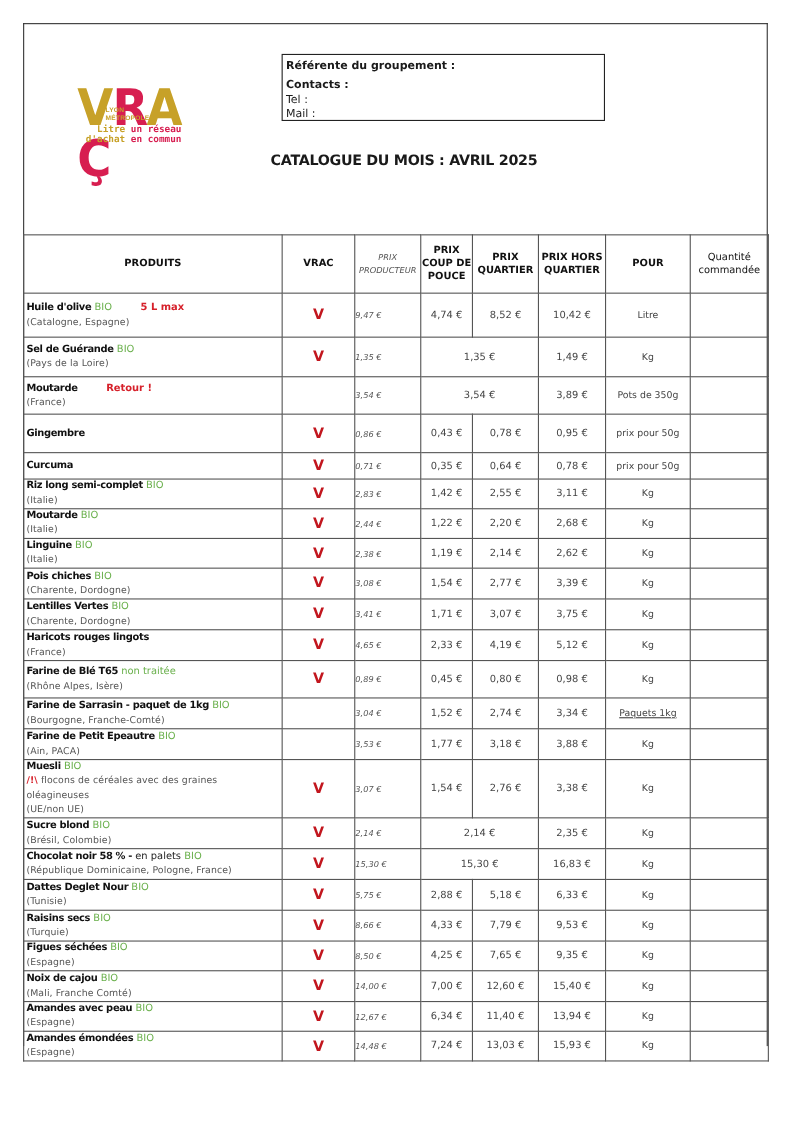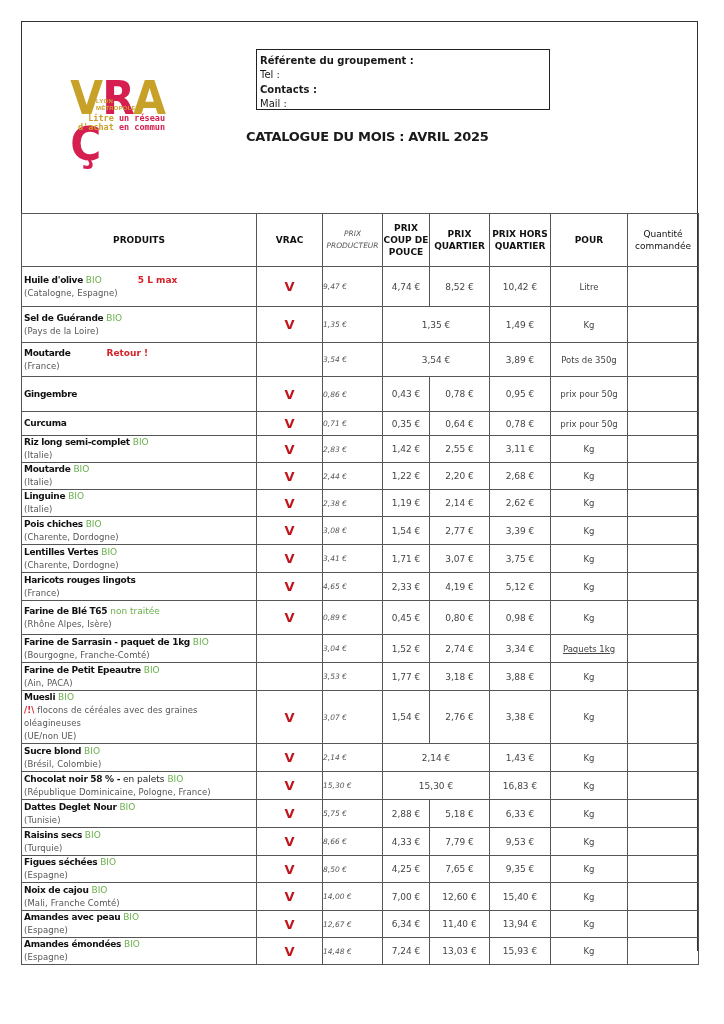--- a/index.html
+++ b/index.html
@@ -22,35 +22,35 @@
               line-height: 9px; text-align: right; width: 97px; font-family: "DejaVu Sans Mono", monospace; }
 
   
   .info-box { position: absolute; left: 256px; top: 49px; width: 294px; height: 61px;
               border: 1.5px solid #222; box-sizing: border-box; font-family: "DejaVu Sans", sans-serif;
               font-size: 10px; padding: 2px 3px; }
   .info-line { height: 15px; line-height: 15px; white-space: nowrap; }
   .info-line.b { font-weight: bold; height: 17px; line-height: 17px; }
   .info-line.sm { height: 12px; line-height: 12px; }
 
-  .catalog-title { position: absolute; left: 246px; top: 129px; font-family: "DejaVu Sans", sans-serif;
+  .catalog-title { position: absolute; left: 246px; top: 139px; font-family: "DejaVu Sans", sans-serif;
                    font-weight: bold; font-size: 13px; letter-spacing: -0.3px; white-space: nowrap; }
 
   
   .tbl { position: absolute; left: 21px; top: 213px; border-collapse: collapse; table-layout: fixed;
          font-family: "DejaVu Sans", sans-serif; }
   .tbl td, .tbl th { border: 1px solid #555; padding: 0; box-sizing: border-box; overflow: hidden; }
   .tbl { border: 1.5px solid #222; }
   .tbl th { font-size: 9px; font-weight: bold; text-align: center; vertical-align: middle; line-height: 12px; color:#111; }
   .tbl th.italic-head { font-weight: normal; font-style: italic; font-size: 7.5px; color: #555; line-height: 12px; }
   .prod { text-align: left; vertical-align: middle; padding-left: 2px !important; font-size: 9px; line-height: 13px; }
   .pname { font-weight: bold; color: #111; letter-spacing: -0.3px; }
   .bio { color: #6ab04c; font-weight: normal; }
   .nt { color: #6ab04c; font-weight: normal; }
-  .pnote { color: #d6202a; font-weight: bold; margin-left: 36px; }
+  .pnote { color: #d6202a; font-weight: bold; margin-left: 26px; }
   .pextra { font-weight: normal; color:#222; }
   .porigin { color: #555; font-size: 8.5px; letter-spacing: 0.1px; }
   .porigin.plain { font-style: normal; }
   .warn { color: #d6202a; font-weight: bold; }
   .vrac { text-align: center; vertical-align: middle; color: #c2161e; font-weight: bold; font-size: 13px; }
   .pp { text-align: left; vertical-align: middle; font-style: italic; font-size: 7.5px; color: #555; }
   .pv { text-align: center; vertical-align: middle; font-size: 9px; color: #444; }
   .unit { text-align: center; vertical-align: middle; font-size: 8.5px; color: #444; }
   .unit.u { text-decoration: underline; }
   .qty { }
@@ -69,22 +69,22 @@
     <div>MÉTROPOLE</div>
   </div>
   <div class="logo-tag">
     <div><span class="c-mustard">Litre </span><span class="c-crimson">un réseau</span></div>
     <div><span class="c-mustard">d'achat </span><span class="c-crimson">en commun</span></div>
   </div>
 </div>
 
 <div class="info-box">
   <div class="info-line b">Référente du groupement :</div>
+  <div class="info-line b">Contacts :</div>
   <div class="info-line sm">Tel :</div>
-  <div class="info-line b">Contacts :</div>
   <div class="info-line sm">Mail :</div>
 </div>
 
 <div class="catalog-title">CATALOGUE DU MOIS : AVRIL 2025</div>
 
 <table class="tbl">
   <colgroup>
     <col style="width:235px">
       <col style="width:66px">
       <col style="width:60px">
@@ -316,21 +316,21 @@
         <td class="qty"></td>
       </tr>
       <tr style="height: 28px;">
         <td class="prod">
           <div><span class="pname">Sucre blond</span> <span class="bio">BIO</span></div>
           <div class="porigin">(Brésil, Colombie)</div>
         </td>
         <td class="vrac"><span>V</span></td>
         <td class="pp">2,14 €</td>
         <td class="pv" colspan="2">2,14 €</td>
-        <td class="pv">1,43 €</td>
+        <td class="pv">2,35 €</td>
         <td class="unit">Kg</td>
         <td class="qty"></td>
       </tr>
       <tr style="height: 28px;">
         <td class="prod">
           <div><span class="pname">Chocolat noir 58 % -</span><span class="pextra"> en palets</span> <span class="bio">BIO</span></div>
           <div class="porigin plain">(République Dominicaine, Pologne, France)</div>
         </td>
         <td class="vrac"><span>V</span></td>
         <td class="pp">15,30 €</td>

